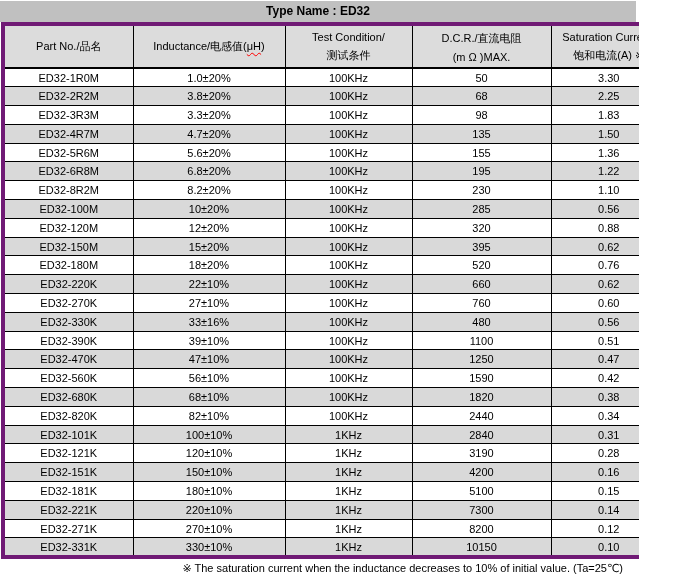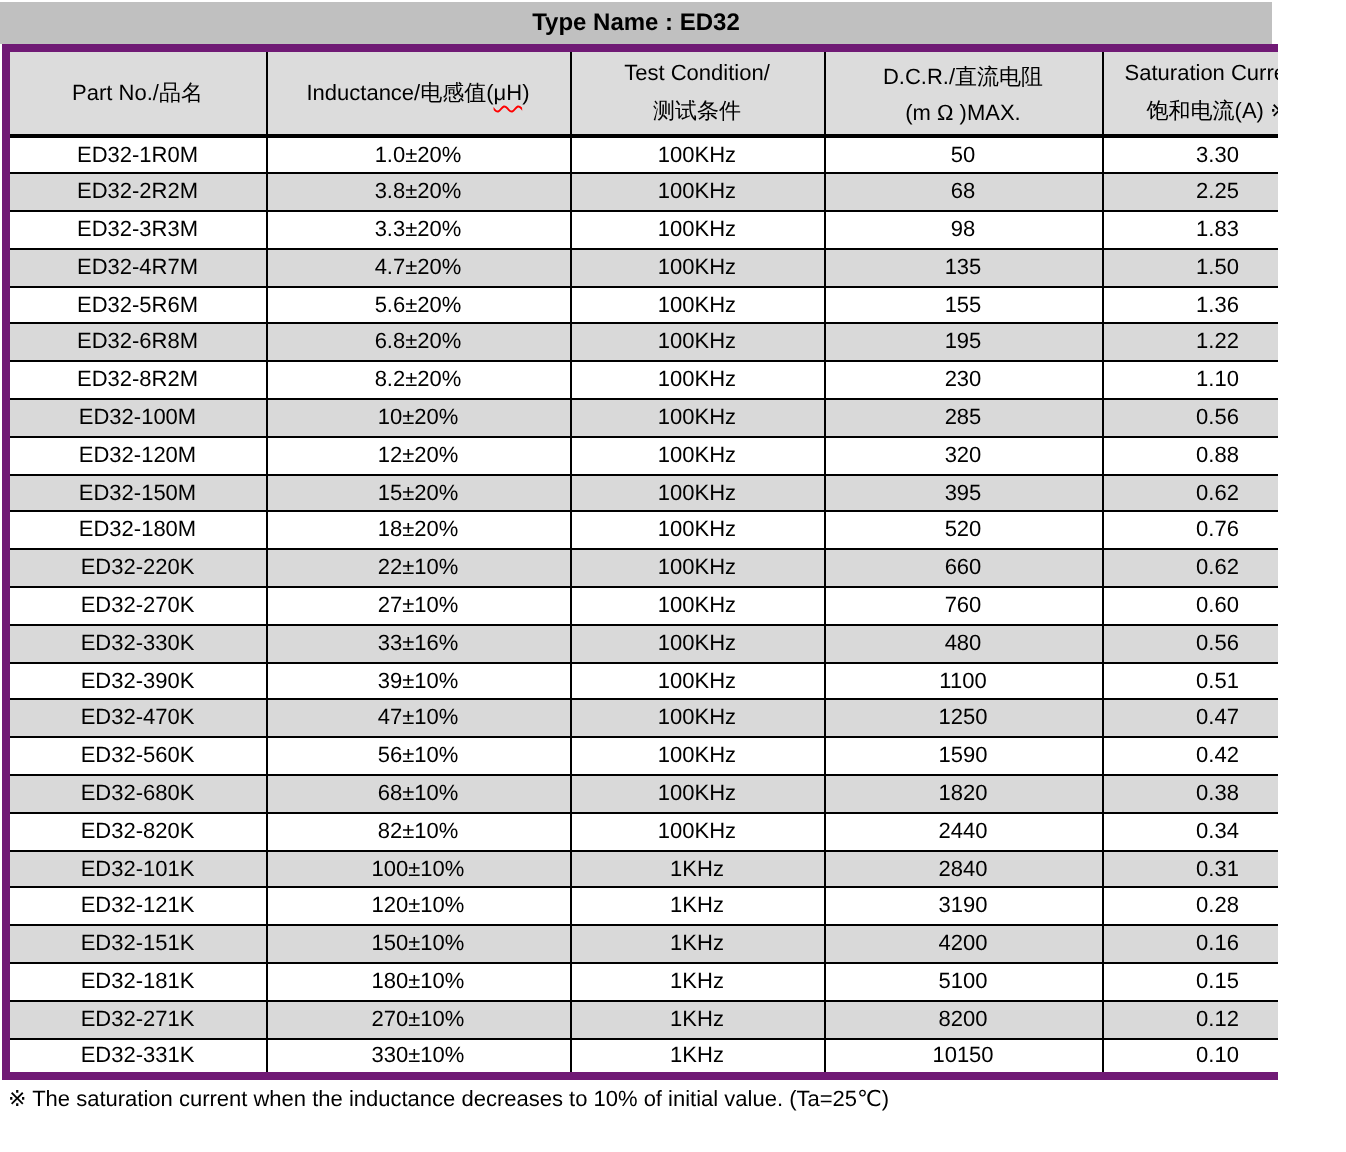--- a/index.html
+++ b/index.html
@@ -58,23 +58,23 @@
     text-decoration-line: underline;
     text-decoration-style: wavy;
     text-decoration-color: #ff0000;
     text-decoration-thickness: 1px;
     text-underline-offset: 2px;
     text-decoration-skip-ink: none;
     margin-top: 44px;
   }
 
   .footnote {
-    margin: 3px 0 0 4px;
+    margin: 3px 16px 0 4px;
     font-size: 11px;
-    text-align: left;
+    text-align: right;
   }
 </style>
 </head>
 <body>
 
 <div class="sheet">
 
   <div class="title-bar">
     <span>Type Name : ED32</span>
   </div>
@@ -265,20 +265,27 @@
           <td>0.16</td>
         </tr>
         <tr>
           <td>ED32-181K</td>
           <td>180±10%</td>
           <td>1KHz</td>
           <td>5100</td>
           <td>0.15</td>
         </tr>
         <tr>
+          <td>ED32-221K</td>
+          <td>220±10%</td>
+          <td>1KHz</td>
+          <td>7300</td>
+          <td>0.14</td>
+        </tr>
+        <tr>
           <td>ED32-271K</td>
           <td>270±10%</td>
           <td>1KHz</td>
           <td>8200</td>
           <td>0.12</td>
         </tr>
         <tr>
           <td>ED32-331K</td>
           <td>330±10%</td>
           <td>1KHz</td>

